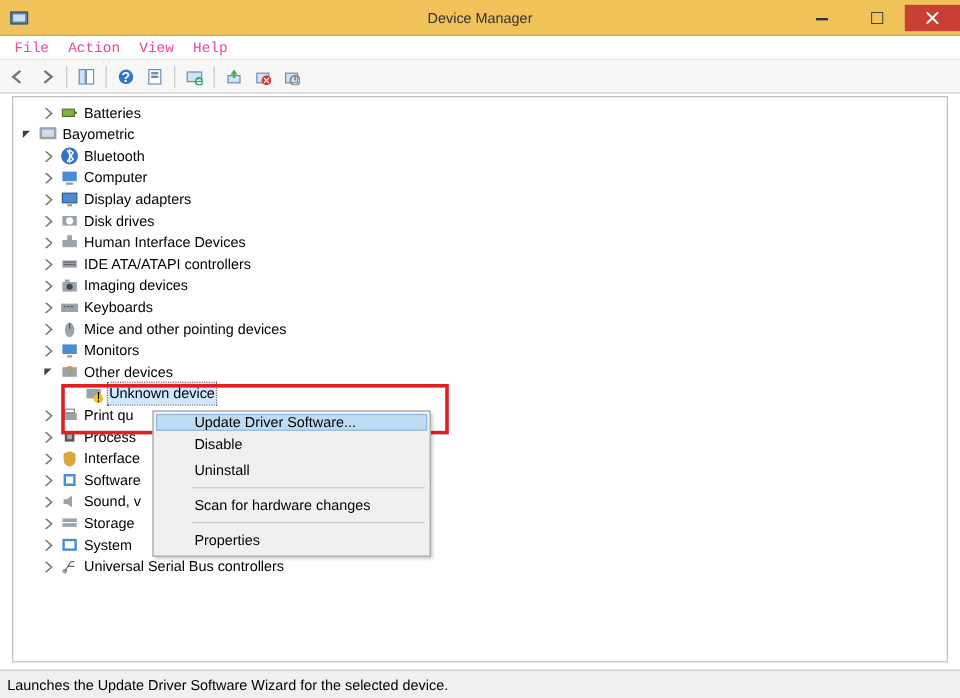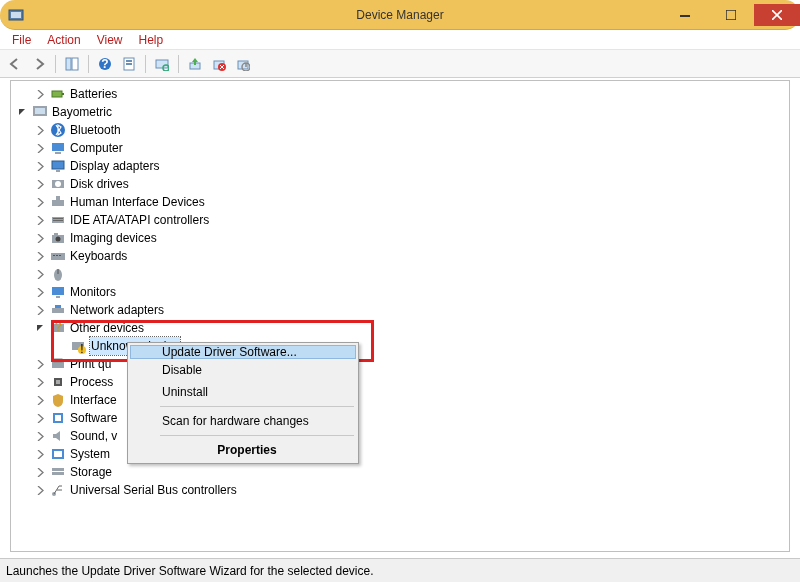--- a/index.html
+++ b/index.html
@@ -1,29 +1,29 @@
 <!DOCTYPE html>
 <html><head>
 <meta charset="utf-8">
 <style>
 * { box-sizing: border-box; margin: 0; padding: 0; font-family: "Segoe UI", Tahoma, sans-serif; font-size: 12px; }
 body { background: #fff; width: 800px; height: 582px; overflow: hidden; }
 
 
-.titlebar { height: 30px; background: #f0c35a; display: flex; align-items: center; position: relative; border-bottom: 1px solid #d8a830; border-radius: 15px; }
+.titlebar { height: 30px; background: #f0c35a; display: flex; align-items: center; position: relative; border-bottom: 1px solid #d8a830; }
 .titlebar .appicon { width: 16px; height: 16px; margin: 0 6px 0 8px; }
 .titlebar .title { position: absolute; left: 50%; transform: translateX(-50%); color: #333; font-size: 12px; }
 .winbtns { margin-left: auto; display: flex; }
 .winbtn { width: 46px; height: 22px; display: flex; align-items: center; justify-content: center; }
 .winbtn.close { background: #c84031; color: #fff; }
 .winbtn svg { display: block; }
 
 
 .menubar { height: 20px; background: #fff; display: flex; align-items: center; padding: 0 4px; border-bottom: 1px solid #e5e5e5; }
-.menuitem { padding: 2px 8px; color: #b91c1c; }
+.menuitem { padding: 2px 8px; color: #ec4899; font-family: Liberation Mono, monospace; }
 
 
 .toolbar { height: 28px; background: #f7f7f7; border-bottom: 1px solid #d0d0d0; display: flex; align-items: center; padding: 0 4px; gap: 2px; }
 .tbtn { width: 22px; height: 22px; display: flex; align-items: center; justify-content: center; border: 1px solid transparent; }
 .tsep { width: 1px; height: 18px; background: #c8c8c8; margin: 0 3px; }
 
 
 .treepanel { position: absolute; left: 10px; right: 10px; top: 80px; bottom: 30px; border: 1px solid #bfbfbf; background: #fff; overflow: hidden; }
 .tree { padding: 4px 0 4px 4px; line-height: 18px; }
 .node { display: flex; align-items: center; height: 18px; white-space: nowrap; }
@@ -38,21 +38,21 @@
 .selected .nlabel { background: #cde8ff; outline: 1px dotted #666; padding: 0 1px; }
 
 
 .redbox { position: absolute; border: 3px solid #e02020; pointer-events: none; }
 
 
 .ctxmenu { position: absolute; background: #f0f0f0; border: 1px solid #a0a0a0; box-shadow: 2px 2px 3px rgba(0,0,0,.25); padding: 2px; }
 .ctxgutter { position: absolute; left: 2px; top: 2px; bottom: 2px; width: 26px; background: #f0f0f0; }
 .ctxitem { position: relative; height: 22px; display: flex; align-items: center; padding-left: 32px; padding-right: 24px; color: #000; }
 .ctxitem.hover { background: #bfdcf5; border: 1px solid #8fb8e0; padding-left: 31px; padding-right: 13px; height: 14px; }
-.ctxitem.bold { font-weight: bold; justify-content: center; }
+.ctxitem.bold { font-weight: normal; }
 .ctxsep { height: 1px; background: #c8c8c8; margin: 3px 2px 3px 30px; }
 
 
 .statusbar { position: absolute; left: 0; right: 0; bottom: 0; height: 24px; background: #f0f0f0; border-top: 1px solid #c8c8c8; display: flex; align-items: center; padding: 0 6px; color: #000; }
 
 
 .ic-blue { fill: #4a8cd6; }
 .ic-gray { fill: #9aa3ab; }
 .ic-dark { fill: #555; }
 .ic-yellow { fill: #f2c028; }
@@ -310,48 +310,35 @@
           <svg width="9" height="9">
             <path d="M2 0 L7 4.5 L2 9" fill="none" stroke="#7a7a7a" stroke-width="1.3"></path>
           </svg>
         </span>
       <span class="nicon">
           <svg width="16" height="16">
             <ellipse cx="8" cy="9" rx="4" ry="6" class="ic-gray"></ellipse>
             <line x1="8" y1="3" x2="8" y2="8" stroke="#555"></line>
           </svg>
         </span>
+      <span class="nlabel">Mice and other pointing devices</span>
     </div>
     <div class="node indent1">
       <span class="exp">
           <svg width="9" height="9">
             <path d="M2 0 L7 4.5 L2 9" fill="none" stroke="#7a7a7a" stroke-width="1.3"></path>
           </svg>
         </span>
       <span class="nicon">
           <svg width="16" height="16">
             <rect x="2" y="3" width="12" height="8" class="ic-blue"></rect>
             <rect x="6" y="12" width="4" height="2" class="ic-gray"></rect>
           </svg>
         </span>
       <span class="nlabel">Monitors</span>
-    </div>
-    <div class="node indent1">
-      <span class="exp">
-          <svg width="9" height="9">
-            <path d="M2 0 L7 4.5 L2 9" fill="none" stroke="#7a7a7a" stroke-width="1.3"></path>
-          </svg>
-        </span>
-      <span class="nicon">
-          <svg width="16" height="16">
-            <rect x="2" y="6" width="12" height="5" class="ic-gray"></rect>
-            <rect x="5" y="3" width="6" height="3" class="ic-blue"></rect>
-          </svg>
-        </span>
-      <span class="nlabel">Network adapters</span>
     </div>
     <div class="node indent1">
       <span class="exp">
           <svg width="9" height="9">
             <path d="M1 1 L7 1 L1 7 Z" fill="#404040"></path>
           </svg>
         </span>
       <span class="nicon">
           <svg width="16" height="16">
             <rect x="2" y="4" width="12" height="8" class="ic-gray"></rect>
@@ -440,39 +427,39 @@
       <span class="nlabel">Sound, v</span>
     </div>
     <div class="node indent1">
       <span class="exp">
           <svg width="9" height="9">
             <path d="M2 0 L7 4.5 L2 9" fill="none" stroke="#7a7a7a" stroke-width="1.3"></path>
           </svg>
         </span>
       <span class="nicon">
           <svg width="16" height="16">
+            <rect x="2" y="4" width="12" height="3" class="ic-gray"></rect>
+            <rect x="2" y="8" width="12" height="3" class="ic-gray"></rect>
+          </svg>
+        </span>
+      <span class="nlabel">Storage</span>
+    </div>
+    <div class="node indent1">
+      <span class="exp">
+          <svg width="9" height="9">
+            <path d="M2 0 L7 4.5 L2 9" fill="none" stroke="#7a7a7a" stroke-width="1.3"></path>
+          </svg>
+        </span>
+      <span class="nicon">
+          <svg width="16" height="16">
             <rect x="2" y="3" width="12" height="10" class="ic-blue"></rect>
             <rect x="4" y="5" width="8" height="6" fill="#fff"></rect>
           </svg>
         </span>
       <span class="nlabel">System</span>
-    </div>
-    <div class="node indent1">
-      <span class="exp">
-          <svg width="9" height="9">
-            <path d="M2 0 L7 4.5 L2 9" fill="none" stroke="#7a7a7a" stroke-width="1.3"></path>
-          </svg>
-        </span>
-      <span class="nicon">
-          <svg width="16" height="16">
-            <rect x="2" y="4" width="12" height="3" class="ic-gray"></rect>
-            <rect x="2" y="8" width="12" height="3" class="ic-gray"></rect>
-          </svg>
-        </span>
-      <span class="nlabel">Storage</span>
     </div>
     <div class="node indent1">
       <span class="exp">
           <svg width="9" height="9">
             <path d="M2 0 L7 4.5 L2 9" fill="none" stroke="#7a7a7a" stroke-width="1.3"></path>
           </svg>
         </span>
       <span class="nicon">
           <svg width="16" height="16">
             <circle cx="4" cy="12" r="2" class="ic-gray"></circle>

